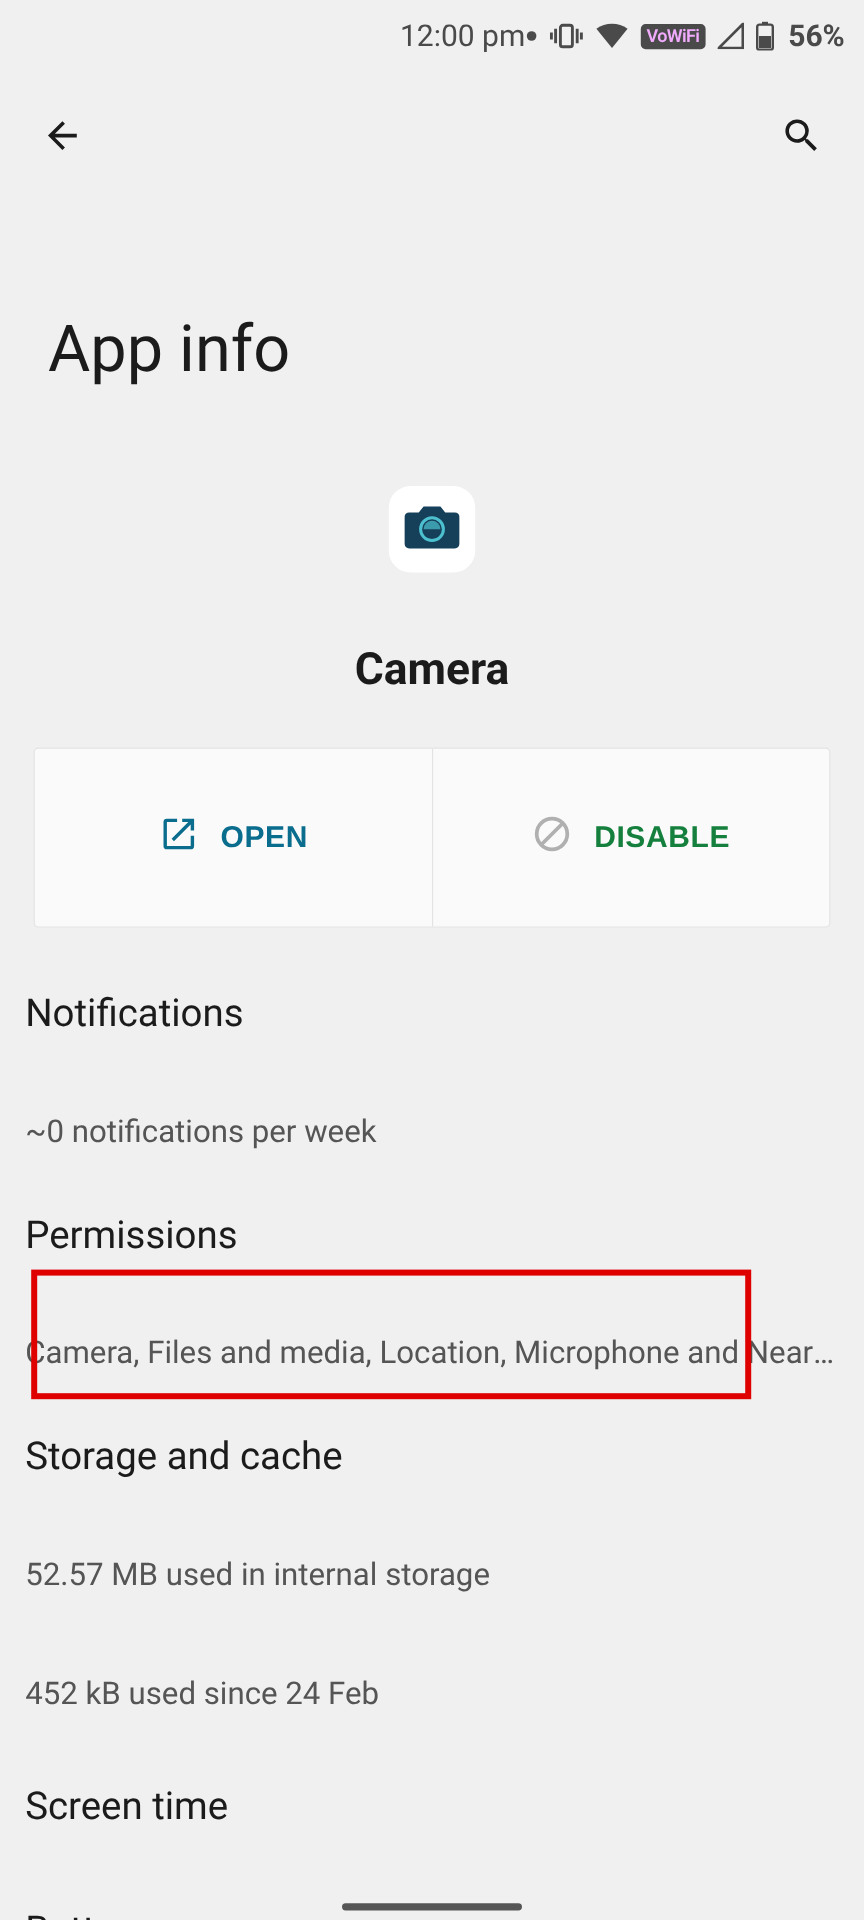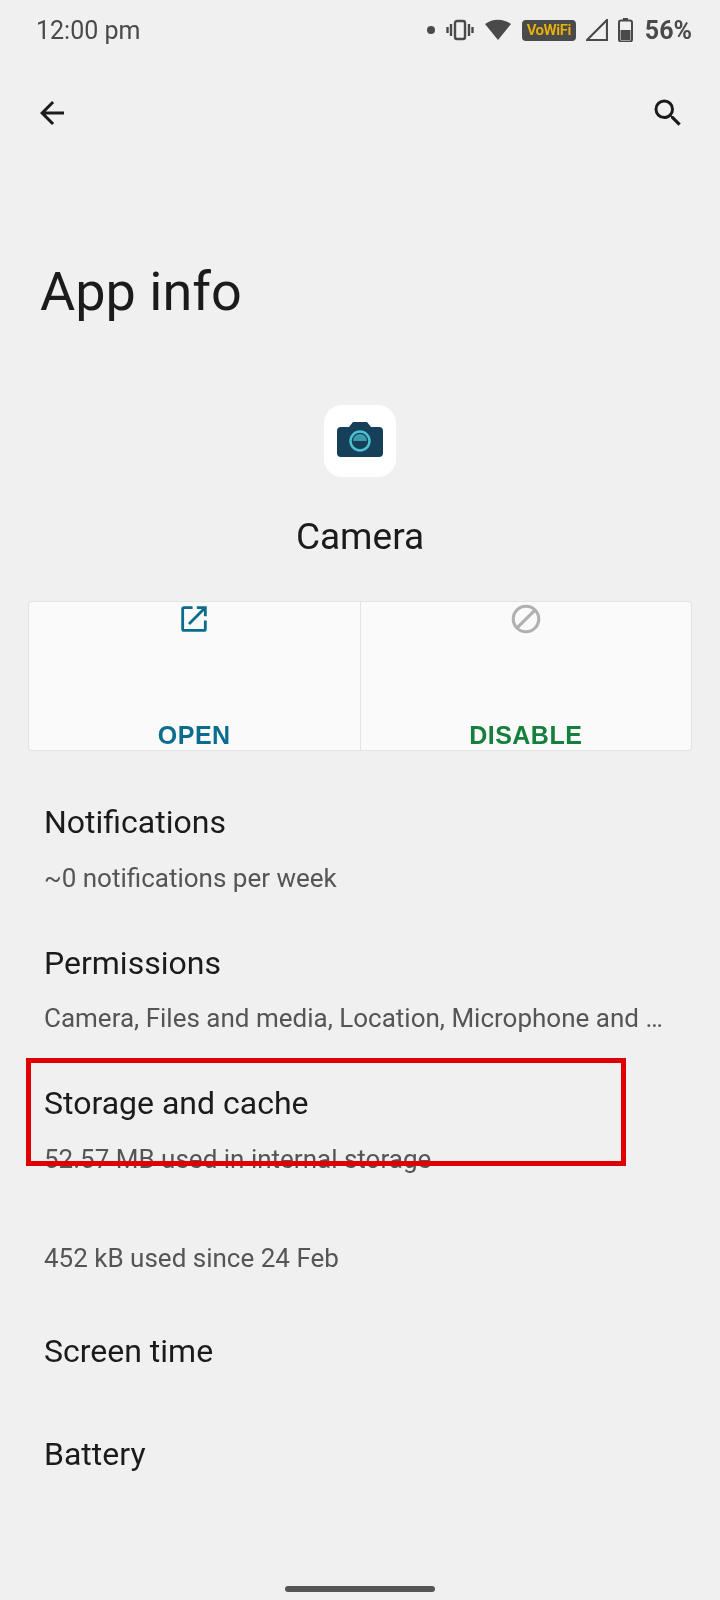--- a/index.html
+++ b/index.html
@@ -8,35 +8,35 @@
     height: 1600px;
     font-family: Roboto, "Segoe UI", Arial, sans-serif;
     background: #f0f0f0;
     color: #1b1b1b;
     overflow: hidden;
   }
   .statusbar {
     height: 60px;
     display: flex;
     align-items: center;
-    justify-content: space-between;
-    padding: 0 28px 0 36px;
+    justify-content: flex-end;
+    padding: 0 16px 0 36px;
     font-size: 25px;
     color: #4a4a4a;
   }
   .statusbar .right {
     display: flex;
     align-items: center;
     gap: 10px;
   }
   .statusbar .right svg { display: block; }
   .statusbar .vowifi-badge {
     border: 2px solid #4a4a4a;
     background: #4a4a4a;
-    color: #eab308;
+    color: #f0abfc;
     font-size: 15px;
     font-weight: 600;
     padding: 1px 3px;
     border-radius: 4px;
     line-height: 1;
     letter-spacing: -0.5px;
   }
   .statusbar .batt-pct {
     font-size: 25px;
     color: #4a4a4a;
@@ -70,63 +70,64 @@
     align-items: center;
     margin-top: 82px;
   }
   .app-icon-wrap {
     width: 72px; height: 72px;
     border-radius: 18px;
     background: #ffffff;
     display: flex; align-items: center; justify-content: center;
   }
   .app-name {
-    margin-top: 38px;
+    margin-top: 60px;
     font-size: 37px;
-    font-weight: 400;
+    font-weight: 700;
     color: #1b1b1b;
   }
 
   .action-row {
     margin: 43px 28px 0 28px;
     display: flex;
     background: #fafafa;
     border: 1px solid #e3e3e3;
     border-radius: 4px;
     height: 150px;
   }
   .action-btn {
     flex: 1;
     background: none;
     border: none;
     border-right: 1px solid #e3e3e3;
     display: flex;
-    flex-direction: column;
-    align-items: center;
-    justify-content: space-between;
+    flex-direction: row;
+    align-items: center;
+    justify-content: center;
     gap: 18px;
     font-size: 25px;
     font-weight: 600;
     letter-spacing: 0.5px;
   }
   .action-btn:last-child { border-right: none; }
   .action-btn.enabled { color: #0a6d8e; }
   .action-btn.disabled { color: #15803d; }
   .action-btn svg { width: 34px; height: 34px; }
 
   .settings-list {
     margin-top: 26px;
   }
   .setting-item {
-    padding: 25px 44px;
+    padding: 25px 21px;
     min-height: 100px;
     display: flex;
     flex-direction: column;
     justify-content: center;
     position: relative;
+    gap: 44px;
   }
   .setting-title {
     font-size: 32px;
     color: #1b1b1b;
     line-height: 1.3;
   }
   .setting-sub {
     font-size: 26px;
     color: #555;
     margin-top: 19px;

